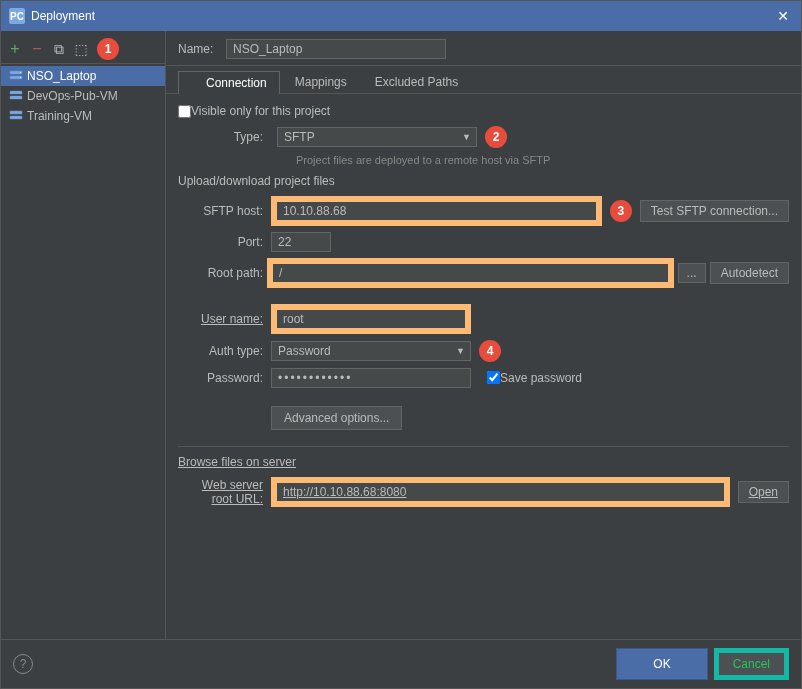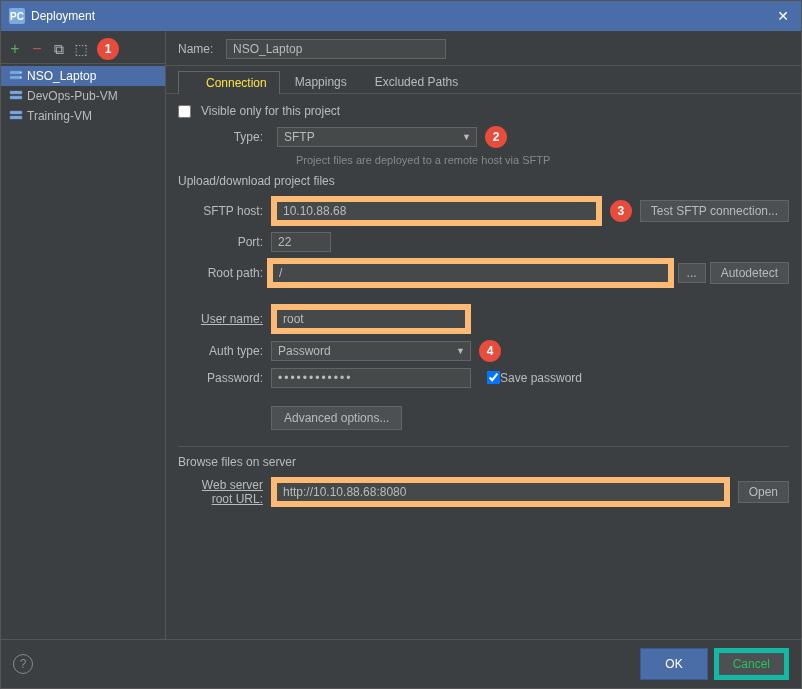--- a/index.html
+++ b/index.html
@@ -172,38 +172,38 @@
       color: #bbbbbb;
       border: 1px solid transparent;
       border-bottom: none;
       background: none;
       margin-right: 2px;
     }
     .tab.active {
       background: #3c3f41;
       border-color: #646464;
       border-bottom-color: #3c3f41;
-      color: #fde047;
+      color: #ffffff;
       position: relative;
       bottom: -1px;
       padding-left: 27px;
     }
 
     
     .tab-content {
       flex: 1;
       padding: 10px 12px;
       overflow-y: auto;
     }
 
     
     .checkbox-row {
       display: flex;
       align-items: center;
-      gap: 10px;
+      gap: 0;
       margin-bottom: 8px;
     }
     .checkbox-row input[type="checkbox"] { cursor: pointer; }
     .checkbox-label { font-size: 12px; color: #bbbbbb; }
 
     
     .field-row {
       display: flex;
       align-items: center;
       gap: 8px;
@@ -344,20 +344,21 @@
       padding: 4px 12px;
       font-size: 12px;
       cursor: pointer;
       margin-top: 12px;
       margin-left: 93px;
     }
 
     
     .browse-section {
       margin-top: 16px;
+      text-decoration: underline;
     }
     .divider-line {
       border: none;
       border-top: 1px solid #555;
       margin-bottom: 8px;
     }
 
     
     .bottom-bar {
       display: flex;
@@ -381,21 +382,21 @@
       cursor: pointer;
     }
     .bottom-buttons {
       display: flex;
       gap: 6px;
     }
     .ok-btn {
       background: #4a6da7;
       border: 1px solid #3a5a8f;
       color: white;
-      padding: 4px 24px;
+      padding: 4px 36px;
       font-size: 12px;
       cursor: pointer;
     }
     .cancel-btn {
       background: #4c5052;
       border: 5px solid #14b8a6;
       color: #22c55e;
       padding: 4px 14px;
       font-size: 12px;
       cursor: pointer;

